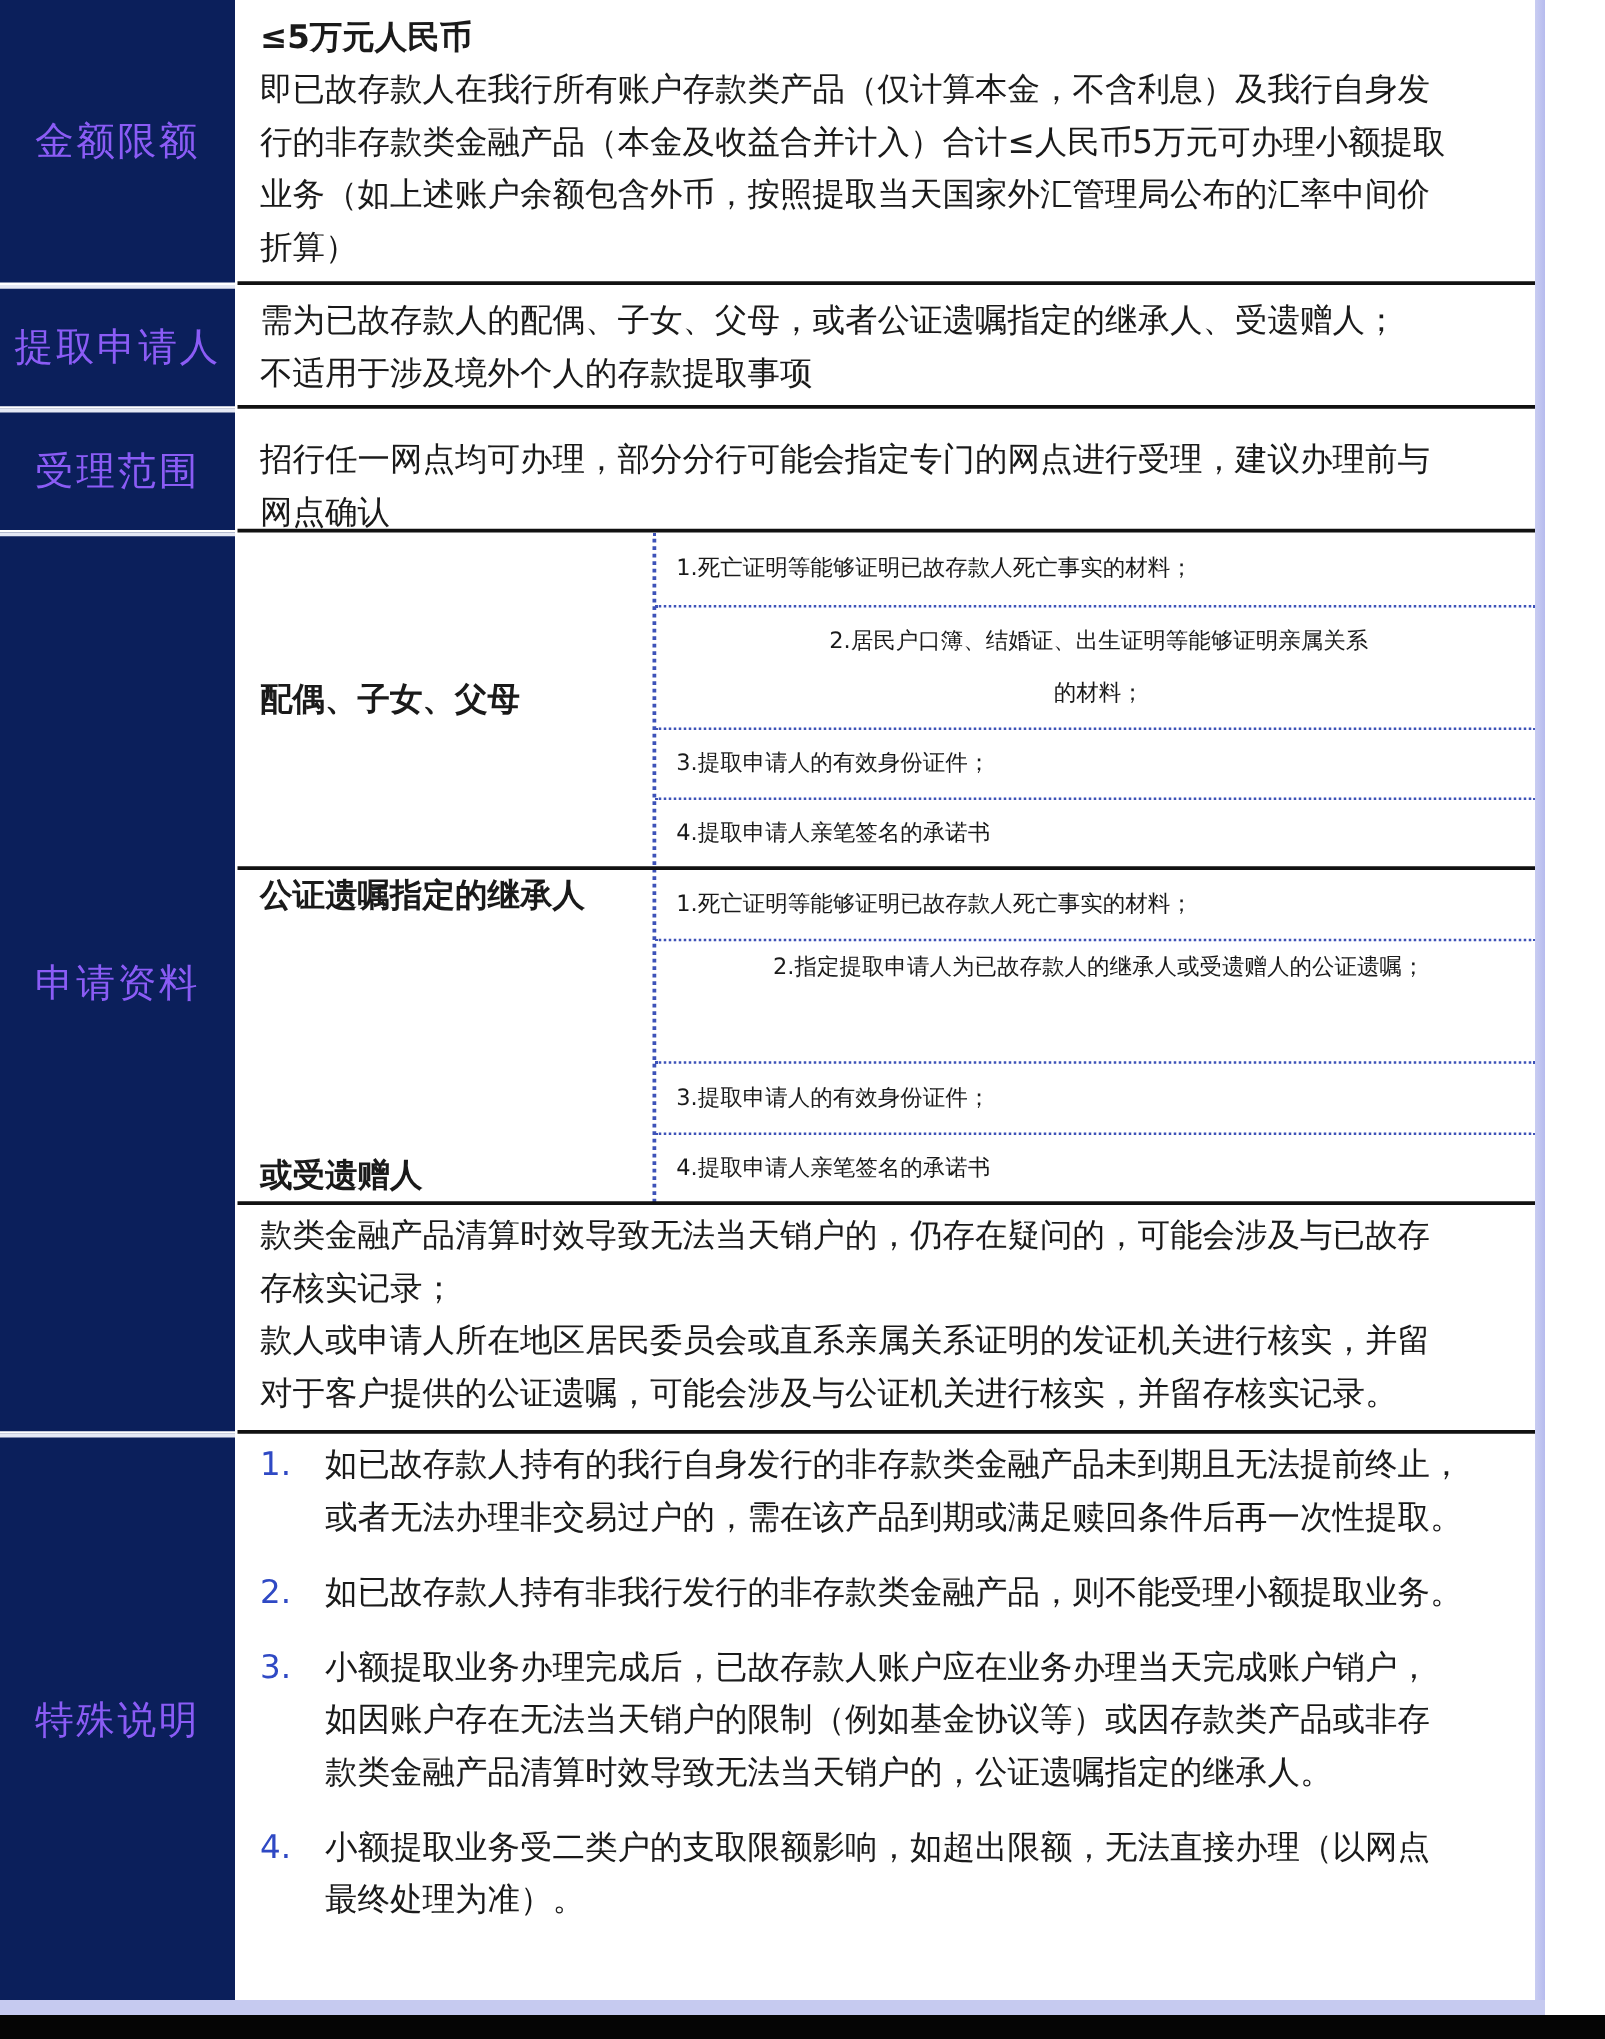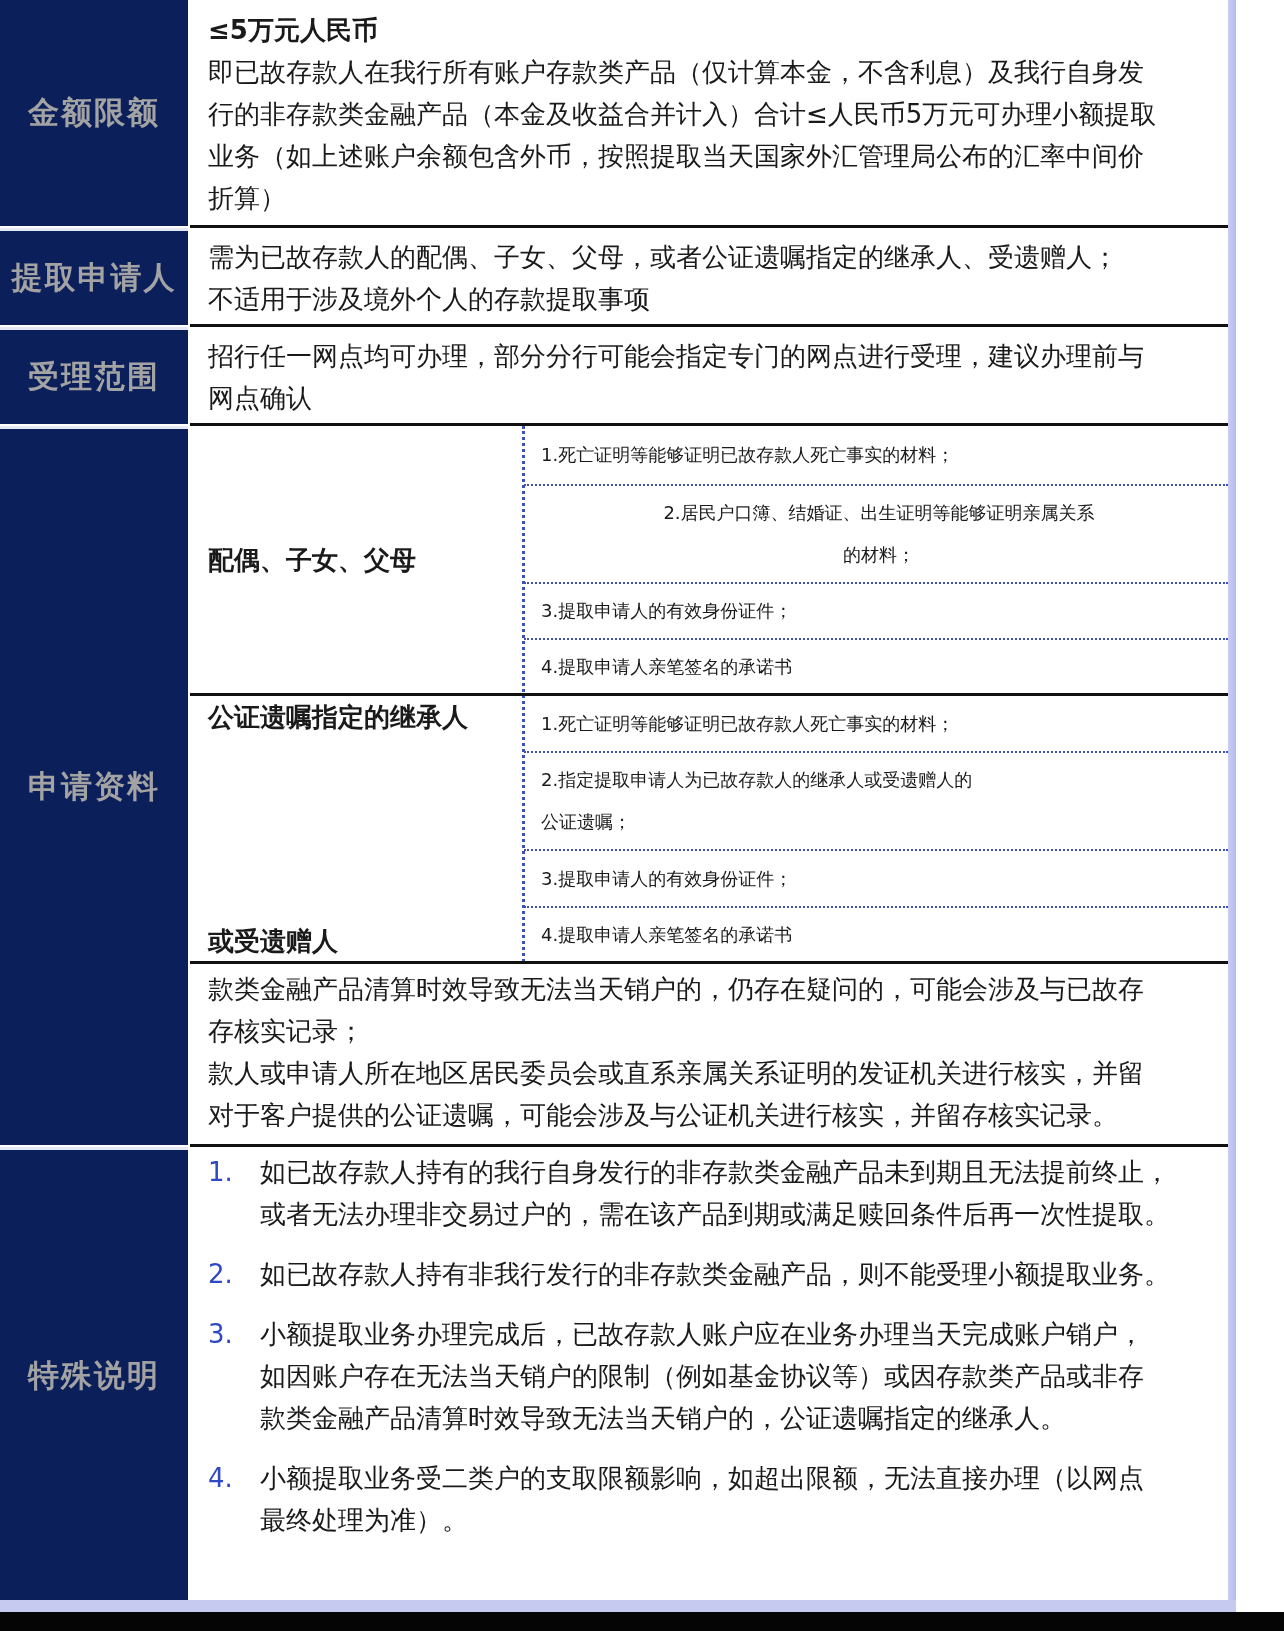--- a/index.html
+++ b/index.html
@@ -18,21 +18,21 @@
   .bottom-edge {
     position:absolute; left:0; top:1600px; width:1236px; height:12px;
     background:#c6caf0;
   }
   .black-bar {
     position:absolute; left:0; top:1612px; width:1284px; height:19px; background:#050505;
   }
   .row { position:absolute; left:0; width:1228px; }
   .label {
     position:absolute; left:0; top:0; width:188px; height:100%;
-    background:#0b1f5b; color:#a3a3a3; font-weight:bold;
+    background:#0b1f5b; color:#8b5cf6; font-weight:normal;
     font-size:31px; letter-spacing:2px;
     display:flex; align-items:center; justify-content:center; box-sizing:border-box;
   }
   .label.sep { border-top:3px solid #e4e8f4; }
   .content {
     position:absolute; left:190px; top:0; right:0; height:100%;
     box-sizing:border-box; padding:0 30px 0 18px;
     font-size:26px; line-height:42px;
   }
   .hline {
@@ -77,21 +77,21 @@
     <div class="label sep">提取申请人</div>
     <div class="content" style="padding-top:8px;">
       <div>需为已故存款人的配偶、子女、父母，或者公证遗嘱指定的继承人、受遗赠人；</div>
       <div>不适用于涉及境外个人的存款提取事项</div>
     </div>
   </div>
   <div class="hline" style="top:324px;"></div>
 
   <div class="row" style="top:327px; height:97px;">
     <div class="label sep">受理范围</div>
-    <div class="content" style="padding-top:8px;">
+    <div class="content" style="padding-top:20px;">
       <div>招行任一网点均可办理，部分分行可能会指定专门的网点进行受理，建议办理前与</div>
       <div>网点确认</div>
     </div>
   </div>
   <div class="hline" style="top:423px;"></div>
 
   <div class="row" style="top:426px; height:719px;">
     <div class="label sep">申请资料</div>
   </div>
 
@@ -119,21 +119,21 @@
   <div class="hline" style="top:693px;"></div>
 
   <div class="subname" style="top:696px; height:266px; flex-direction:column; align-items:flex-start; justify-content:space-between;">
     <div>公证遗嘱指定的继承人</div>
     <div>或受遗赠人</div>
   </div>
   <div class="subitem" style="top:696px; height:55px;">
     <span>1.死亡证明等能够证明已故存款人死亡事实的材料；</span>
   </div>
   <div class="subhline" style="top:751px;"></div>
-  <div class="subitem" style="top:753px; height:96px; flex-direction:column; align-items:flex-start; justify-content:center;">
+  <div class="subitem" style="top:753px; height:96px; flex-direction:row; align-items:flex-start; justify-content:center;">
     <div>2.指定提取申请人为已故存款人的继承人或受遗赠人的</div>
     <div>公证遗嘱；</div>
   </div>
   <div class="subhline" style="top:849px;"></div>
   <div class="subitem" style="top:851px; height:55px;">
     <span>3.提取申请人的有效身份证件；</span>
   </div>
   <div class="subhline" style="top:906px;"></div>
   <div class="subitem" style="top:908px; height:54px;">
     <span>4.提取申请人亲笔签名的承诺书</span>

